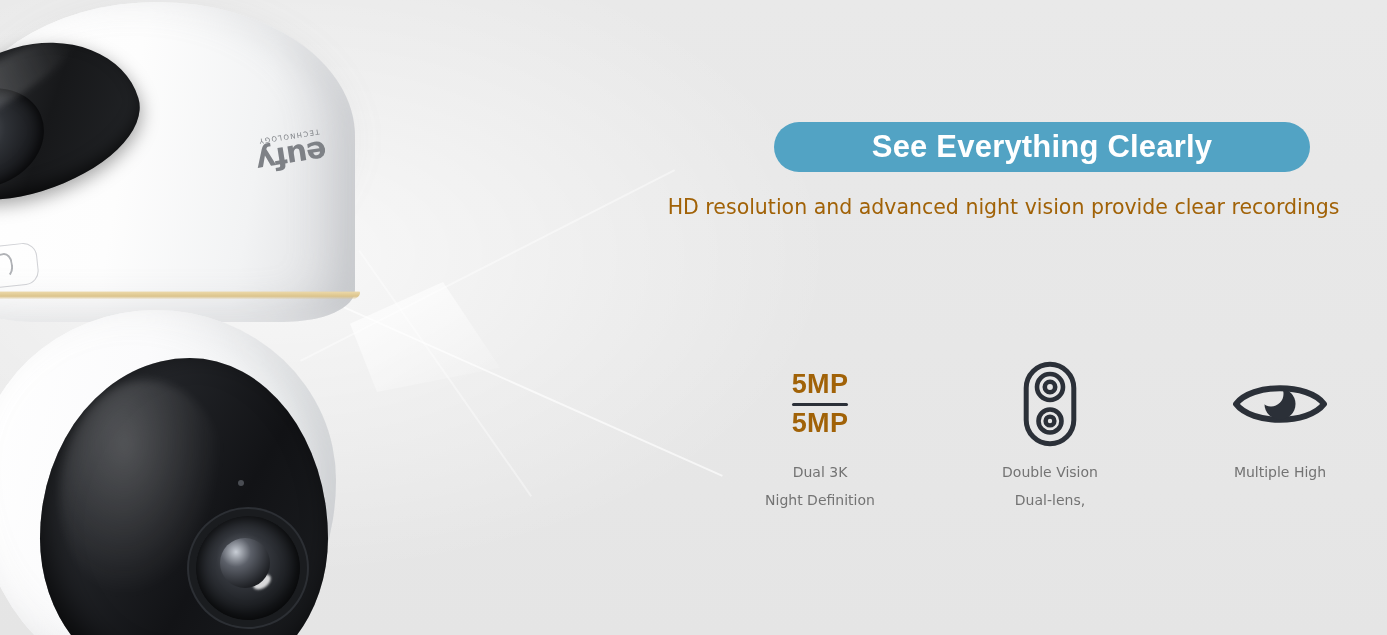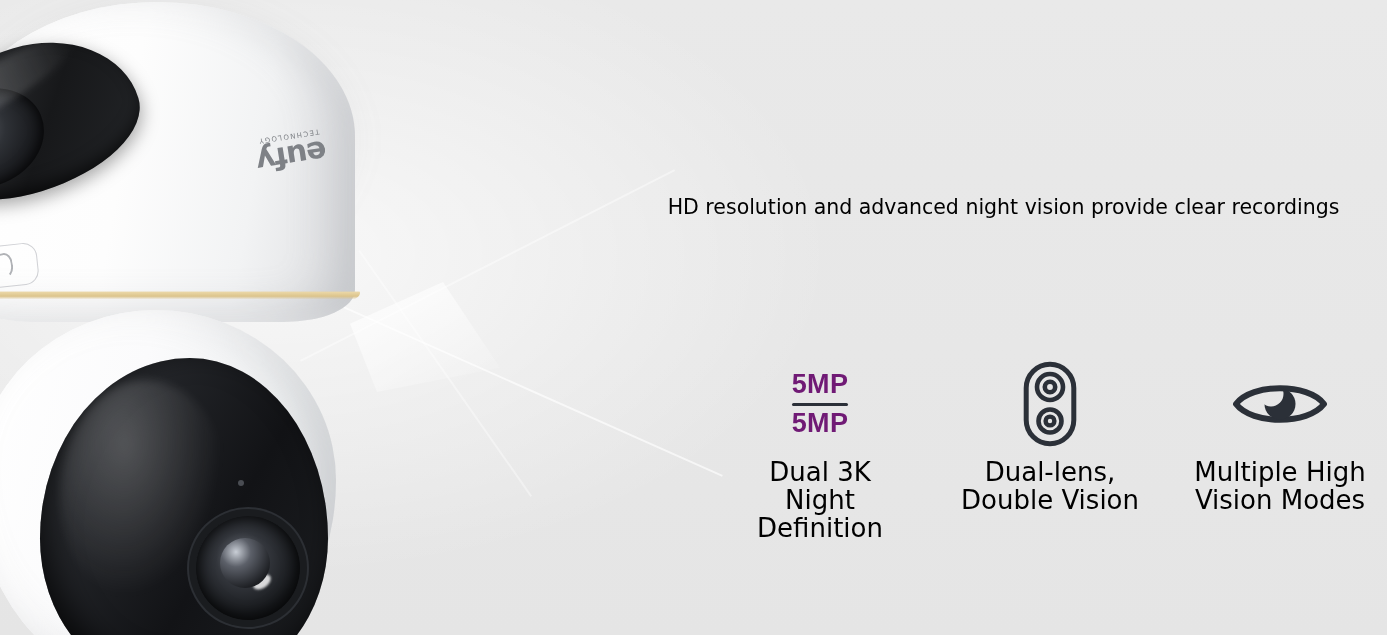--- a/index.html
+++ b/index.html
@@ -189,21 +189,21 @@
     font-size:31px;
     font-weight:700;
     letter-spacing:.2px;
     font-family:"Liberation Sans", sans-serif;
   }
 
   .subcopy {
     position:absolute; left:20px; top:192px;
     width:727px;
     text-align:center;
-    color:#000000;
+    color:#a16207;
     font-size:20.5px;
     line-height:30px;
     font-family:"DejaVu Sans", sans-serif;
   }
   .subcopy .line { display:block; }
 
   .features {
     position:absolute; left:100px; top:358px;
     width:660px;
     display:flex;
@@ -213,34 +213,34 @@
   .feature { width:200px; text-align:center; }
 
   .feature-visual {
     height:92px;
     display:flex; align-items:center; justify-content:center;
   }
 
   
   .frac { display:inline-block; text-align:center; }
   .frac .num, .frac .den {
-    font-size:27px; font-weight:700; color:#701a75;
+    font-size:27px; font-weight:700; color:#a16207;
     letter-spacing:.3px;
     line-height:1.24;
     font-family:"Liberation Sans", sans-serif;
     text-align:right;
   }
   .frac .bar {
     height:3px; background:#2b3038; margin:1px 0; border-radius:2px;
   }
 
   .feature-label {
     margin-top:8px;
-    color:#000000;
-    font-size:26px;
+    color:#737373;
+    font-size:14px;
     line-height:28px;
     font-family:"DejaVu Sans", sans-serif;
   }
   .feature-label .line { display:block; }
 
   svg { display:block; }
 </style>
 </head>
 <body>
 
@@ -279,20 +279,23 @@
       <div class="cam-mic"></div>
       <div class="cam-bigLens">
         <div class="cam-bigLens-spark"></div>
       </div>
 
     </div>
   </div>
 
   <div class="content">
 
+    <div class="pill">
+      <span class="pill-text">See Everything Clearly</span>
+    </div>
 
     <div class="subcopy">
       <span class="line">HD resolution and advanced night vision provide clear recordings</span>
     </div>
 
     <div class="features">
 
       <div class="feature">
         <div class="feature-visual">
           <div class="frac">
@@ -311,39 +314,38 @@
         <div class="feature-visual">
           <svg width="54" height="86" viewBox="0 0 54 86">
             <rect x="3.2" y="3.2" width="47.6" height="79.6" rx="23.8" ry="23.8" fill="none" stroke="#2b3038" stroke-width="5"></rect>
             <circle cx="27" cy="26" r="13" fill="none" stroke="#2b3038" stroke-width="4.6"></circle>
             <circle cx="27" cy="26" r="5.2" fill="none" stroke="#2b3038" stroke-width="4.6"></circle>
             <circle cx="27" cy="60" r="11.5" fill="none" stroke="#2b3038" stroke-width="4.6"></circle>
             <circle cx="27" cy="60" r="4.4" fill="none" stroke="#2b3038" stroke-width="4.4"></circle>
           </svg>
         </div>
         <div class="feature-label">
+          <span class="line">Double Vision</span>
           <span class="line">Dual-lens,</span>
-          <span class="line">Double Vision</span>
         </div>
       </div>
 
       <div class="feature">
         <div class="feature-visual">
           <svg width="96" height="56" viewBox="0 0 96 56">
             <defs>
               <mask id="moonMask">
                 <rect x="0" y="0" width="96" height="56" fill="#fff"></rect>
                 <circle cx="39" cy="18" r="12.5" fill="#000"></circle>
               </mask>
             </defs>
             <path d="M4 28 C 20 7, 76 7, 92 28 C 76 49, 20 49, 4 28 Z" fill="none" stroke="#2b3038" stroke-width="6" stroke-linejoin="round"></path>
             <circle cx="48" cy="28" r="15.5" fill="#2b3038" mask="url(#moonMask)"></circle>
           </svg>
         </div>
         <div class="feature-label">
           <span class="line">Multiple High</span>
-          <span class="line">Vision Modes</span>
         </div>
       </div>
 
     </div>
   </div>
 </div>
 
 </body></html>

